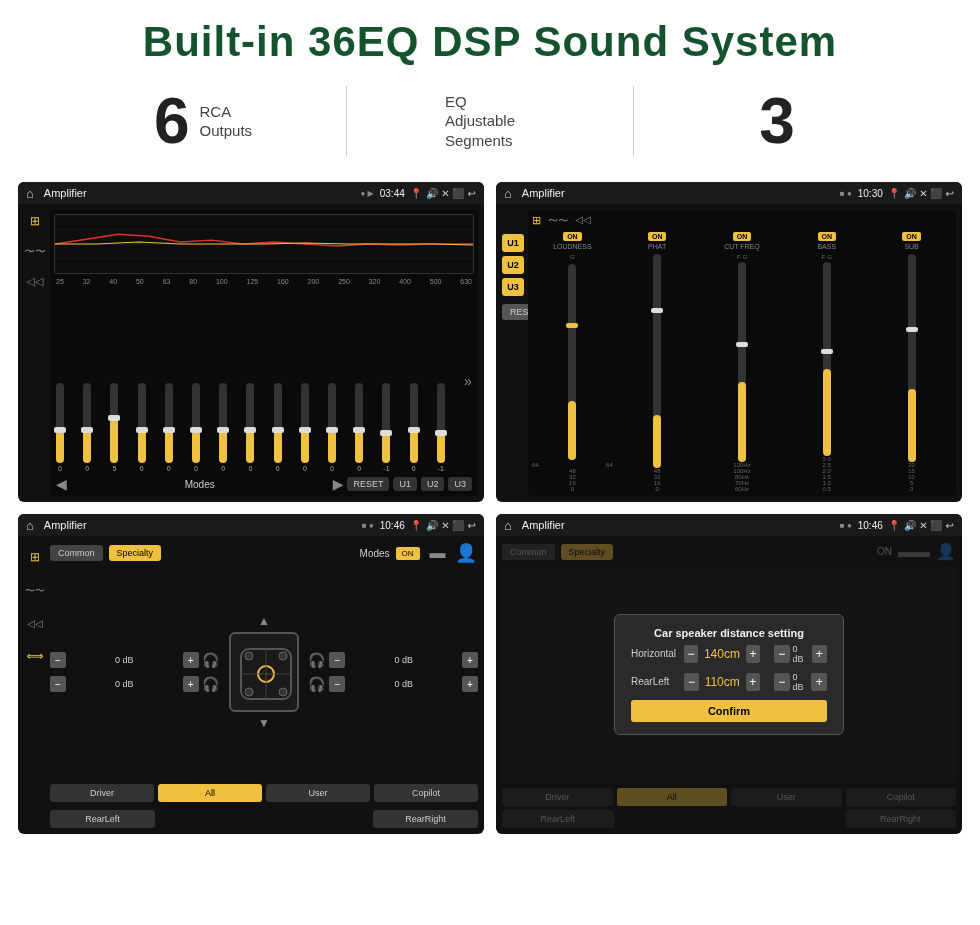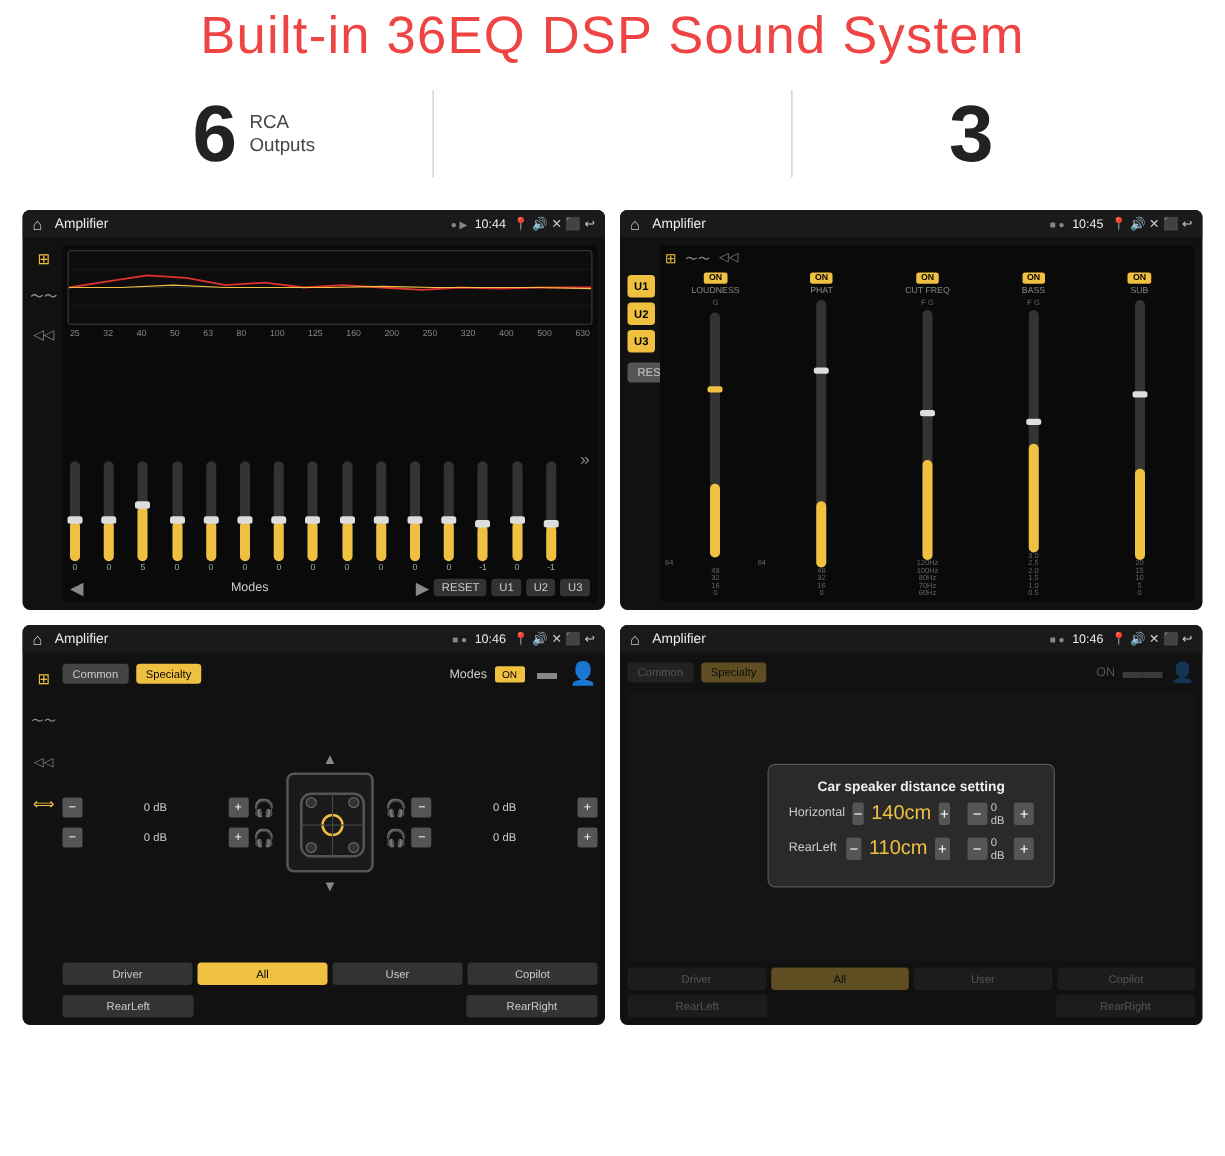--- a/index.html
+++ b/index.html
@@ -7,24 +7,24 @@
       width: 980px;
       height: 925px;
       background: #fff;
       font-family: Arial, sans-serif;
       overflow: hidden;
     }
 
     
     .main-title {
       text-align: center;
-      padding: 4px 0 10px;
+      padding: 18px 0 10px;
       font-size: 42px;
-      font-weight: 400;
-      color: #ef4444;
+      font-weight: 700;
+      color: #14532d;
       letter-spacing: 1px;
     }
 
     
     .stats-row {
       display: flex;
       justify-content: center;
       align-items: center;
       padding: 10px 60px 18px;
       gap: 0;
@@ -430,21 +430,21 @@
       width: 18px;
       height: 18px;
       border-radius: 2px;
       display: flex;
       align-items: center;
       justify-content: center;
       font-size: 12px;
     }
     .dialog-val {
       color: #f0c040;
-      font-size: 16px;
+      font-size: 12px;
       flex: 1;
     }
     .dialog-confirm {
       background: #f0c040;
       color: #000;
       font-size: 11px;
       font-weight: bold;
       text-align: center;
       padding: 5px;
       border-radius: 3px;
@@ -457,36 +457,37 @@
 
 <div class="main-title">Built-in 36EQ DSP Sound System</div>
 
 <div class="stats-row">
   <div class="stat-item">
     <span class="stat-number">6</span>
     <span class="stat-label">RCA<br>Outputs</span>
   </div>
   <div class="stat-divider"></div>
   <div class="stat-item">
+    <span class="stat-label">EQ Adjustable<br>Segments</span>
   </div>
   <div class="stat-divider"></div>
   <div class="stat-item">
     <span class="stat-number">3</span>
   </div>
 </div>
 
 <div class="screenshots-grid">
 
   <div class="screen-card">
 
     <div class="status-bar">
       <span class="sb-home">⌂</span>
       <span class="sb-title">Amplifier</span>
       <span style="color:#888;font-size:8px;">● ▶</span>
-      <span class="sb-time">10:44</span>
+      <span class="sb-time">03:44</span>
       <span class="sb-icons">📍 🔊 ✕ ⬛ ↩</span>
     </div>
 
     <div class="eq-screen">
       <div class="eq-content">
 
         <div class="eq-left-icons">
           <span class="eq-icon">⊞</span>
           <span class="eq-icon-gray">〜〜</span>
           <span class="eq-icon-gray">◁◁</span>
@@ -646,21 +647,21 @@
         </div>
       </div>
     </div>
   </div>
 
   <div class="screen-card">
     <div class="status-bar">
       <span class="sb-home">⌂</span>
       <span class="sb-title">Amplifier</span>
       <span style="color:#888;font-size:8px;">■ ●</span>
-      <span class="sb-time">10:45</span>
+      <span class="sb-time">10:30</span>
       <span class="sb-icons">📍 🔊 ✕ ⬛ ↩</span>
     </div>
     <div class="amp-screen">
       <div class="amp-content">
 
         <div class="amp-left">
           <div style="height:20px;"></div>
           <div class="u-btn">U1</div>
           <div class="u-btn">U2</div>
           <div class="u-btn u-btn-active">U3</div>
@@ -915,17 +916,18 @@
           <span class="dialog-val">110cm</span>
           <div class="dialog-plus">+</div>
 
           <div style="margin-left:8px;display:flex;align-items:center;gap:3px;">
             <div class="dialog-minus">−</div>
             <span style="color:#ccc;font-size:9px;">0 dB</span>
             <div class="dialog-plus">+</div>
           </div>
         </div>
 
+        <div class="dialog-confirm">Confirm</div>
       </div>
     </div>
   </div>
 
 </div>
 
 </body></html>

